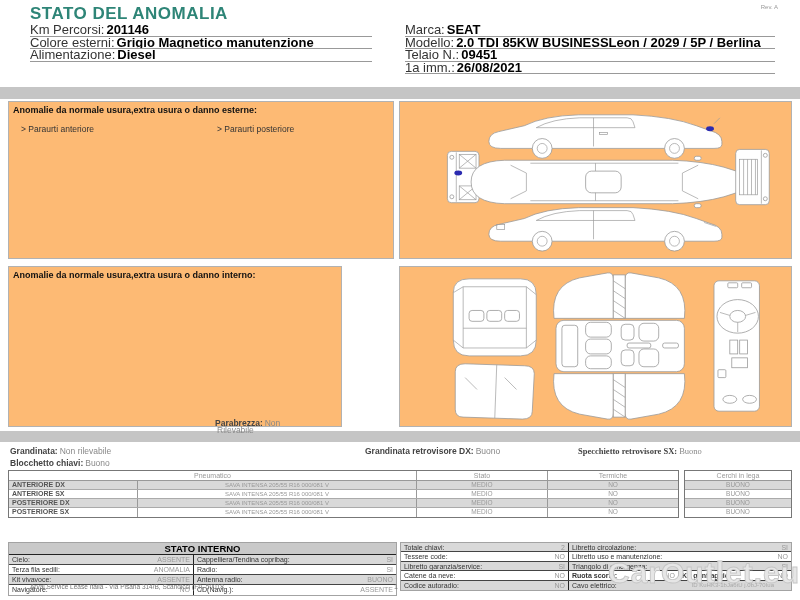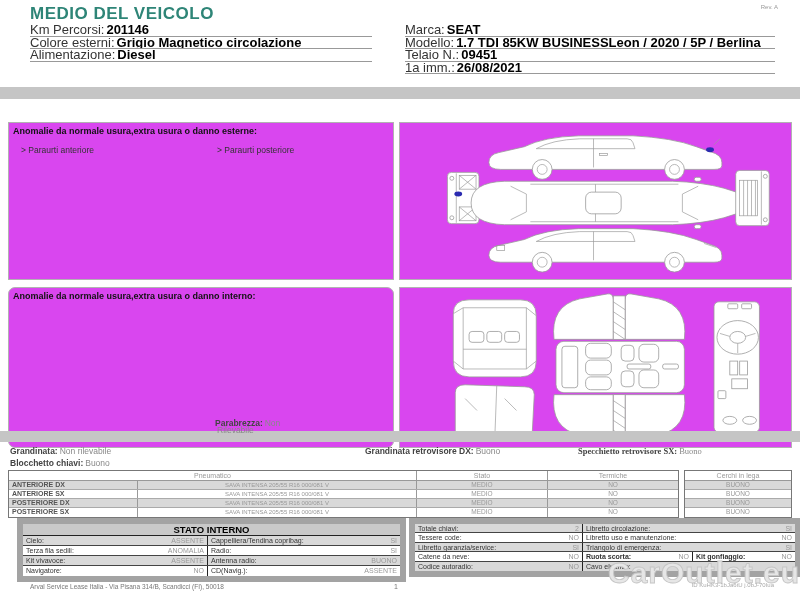--- a/index.html
+++ b/index.html
@@ -17,24 +17,24 @@
   .fields-right { left:405px; top:24px; width:370px; }
   .frow { height:12.5px; line-height:11.5px; border-bottom:1px solid #999;
           font-size:13px; white-space:nowrap; overflow:hidden; }
   .frow .flab { color:#333; }
   .frow .fval { color:#000; font-weight:bold; margin-left:2px; }
 
   .band { position:absolute; left:0; width:800px; background:#c5c5c5; }
   #band1 { top:87px;  height:12px; }
   #band2 { top:431px; height:11px; }
 
-  .panel { position:absolute; border:1px solid #b2b2b2; background:#d946ef;margin-top:21px; }
+  .panel { position:absolute; border:1px solid #b2b2b2; background:#fdba74; }
   #anom-ext { left:8px;   top:101px; width:386px; height:158px; }
   #diag-ext { left:399px; top:101px; width:393px; height:158px; }
-  #anom-int { left:8px;   top:266px; width:386px; height:161px;border-radius:7px; }
+  #anom-int { left:8px;   top:266px; width:334px; height:161px; }
   #diag-int { left:399px; top:266px; width:393px; height:161px; }
   .panel-title { margin:3px 4px; font-size:9px; font-weight:bold; color:#111; }
   .anom-item { position:absolute; top:22px; font-size:8.5px; color:#333; }
   .anom-item.i0 { left:12px; } .anom-item.i1 { left:208px; }
   .panel svg { width:100%; height:100%; display:block; }
   .ln { fill:#fff; stroke:#9a9a9a; stroke-width:0.8; }
   .ln2 { fill:none; stroke:#9a9a9a; stroke-width:0.7; }
   .mark { fill:#2b2bb0; stroke:none; }
 
   .cond { position:absolute; font-size:8.5px; white-space:nowrap; }
@@ -61,21 +61,21 @@
             font-size:7px; padding-left:3px; }
   .t-spec { width:279px; border-right:1px solid #999; color:#999; font-size:6px; text-align:center; }
   .t-stato{ width:131px; border-right:1px solid #999; color:#999; font-size:6.5px; text-align:center; }
   .t-term { flex:1; color:#999; font-size:6.5px; text-align:center; }
   .c-head { height:10px; line-height:9px; font-size:7px; color:#999; text-align:center;
             border-bottom:1px solid #999; }
   .c-row  { height:9px; line-height:8.5px; font-size:6.5px; color:#999; text-align:center;
             border-bottom:1px solid #aaa; }
   .c-row:last-child { border-bottom:none; }
 
-  .bt { position:absolute; top:518px; border:6px solid #a3a3a3; background:#fff;margin-left:9px; }
+  .bt { position:absolute; top:542px; border:1px solid #a3a3a3; background:#fff; }
   #stato-interno { left:8px;   width:389px; }
   #documenti     { left:400px; width:392px; }
   .bt-header { background:#c9c9c9; border-bottom:1px solid #222; font-size:9.5px;
                font-weight:bold; color:#000; text-align:center; height:12px; line-height:12px; }
   .bt-row { display:flex; border-bottom:1px solid #444; }
   .bt-row:last-child { border-bottom:none; }
   #stato-interno .bt-row { height:10px; line-height:9.5px; }
   #documenti .bt-row { height:9.4px; line-height:9px; }
   .bt-cell { display:flex; justify-content:space-between; padding:0 3px;
              font-size:7px; white-space:nowrap; overflow:hidden; }
@@ -92,32 +92,32 @@
 
   .footer-address { position:absolute; left:30px;  top:583px; font-size:6.5px; color:#777; }
   .footer-page    { position:absolute; left:394px; top:583px; font-size:7px;  color:#777; }
   .watermark { position:absolute; right:0px; top:556px; font-size:30px; font-weight:bold;
                color:#e6e6e6; -webkit-text-stroke:0.9px #c6c6c6; letter-spacing:1px; }
   .doc-id { position:absolute; right:26px; top:582px; font-size:6px; color:#a9a9a9; }
 </style>
 </head>
 <body>
 
-<div class="title">MEDIO DEL VEICOLO</div>
+<div class="title">STATO DEL ANOMALIA</div>
 <div class="rev">Rev. A</div>
 
 <div class="fields fields-left">
   <div class="frow"><span class="flab">Km Percorsi:</span><span class="fval">201146</span></div>
-  <div class="frow"><span class="flab">Colore esterni:</span><span class="fval">Grigio Magnetico circolazione</span></div>
+  <div class="frow"><span class="flab">Colore esterni:</span><span class="fval">Grigio Magnetico manutenzione</span></div>
   <div class="frow"><span class="flab">Alimentazione:</span><span class="fval">Diesel</span></div>
 </div>
 
 <div class="fields fields-right">
   <div class="frow"><span class="flab">Marca:</span><span class="fval">SEAT</span></div>
-  <div class="frow"><span class="flab">Modello:</span><span class="fval">1.7 TDI 85KW BUSINESSLeon / 2020 / 5P / Berlina</span></div>
+  <div class="frow"><span class="flab">Modello:</span><span class="fval">2.0 TDI 85KW BUSINESSLeon / 2029 / 5P / Berlina</span></div>
   <div class="frow"><span class="flab">Telaio N.:</span><span class="fval">09451</span></div>
   <div class="frow"><span class="flab">1a imm.:</span><span class="fval">26/08/2021</span></div>
 </div>
 
 <div class="band" id="band1"></div>
 
 <div class="panel" id="anom-ext">
   <div class="panel-title">Anomalie da normale usura,extra usura o danno esterne:</div>
   <div class="anom-item i0">&gt; Paraurti anteriore</div>
   <div class="anom-item i1">&gt; Paraurti posteriore</div>

